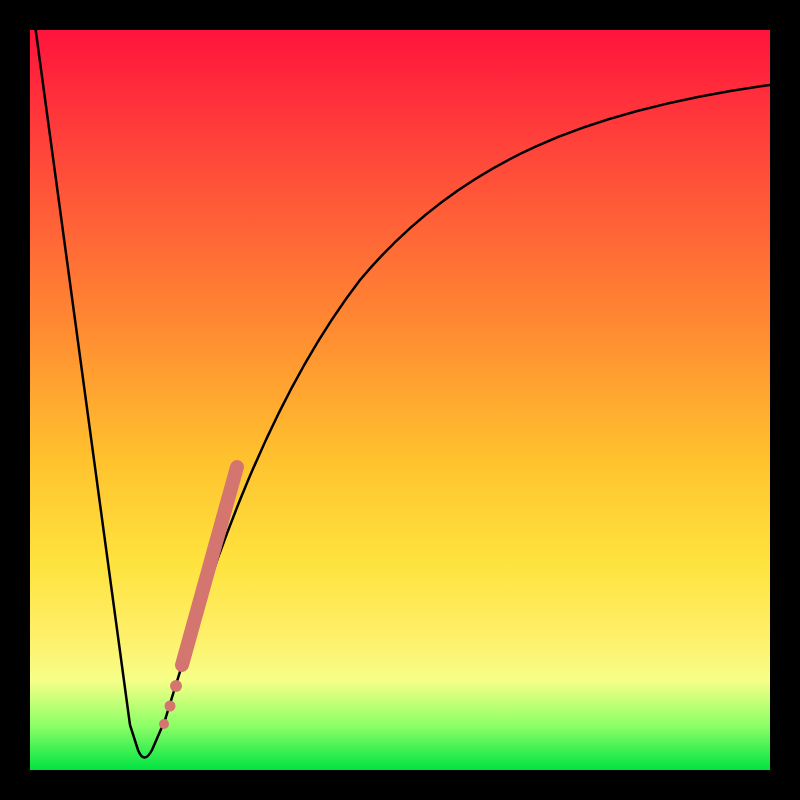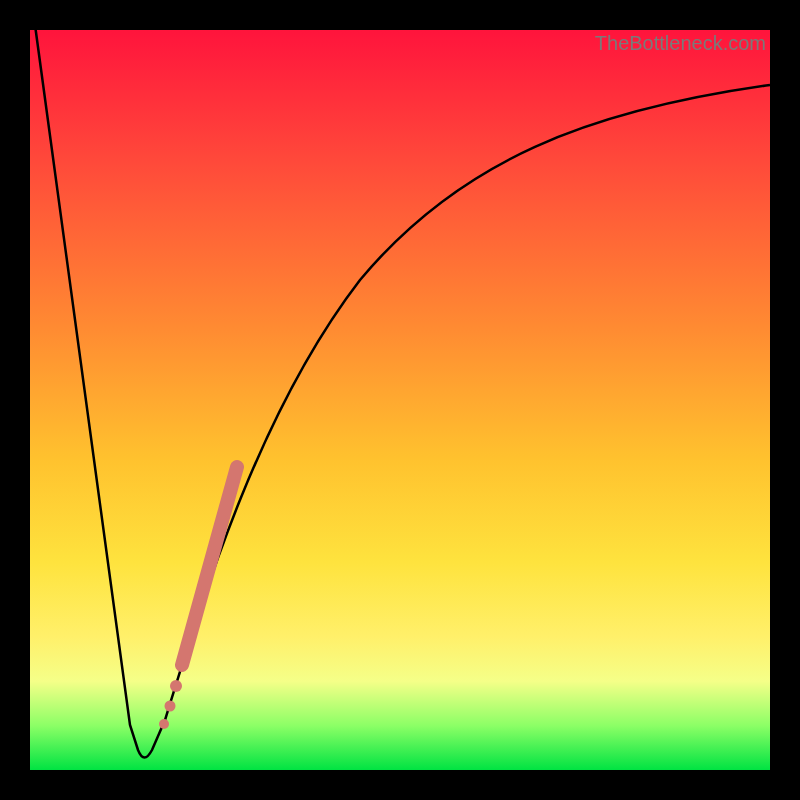--- a/index.html
+++ b/index.html
@@ -26,21 +26,20 @@
   }
   svg.curves{position:absolute;left:0;top:0;width:740px;height:740px;overflow:visible;}
   .pink-stroke{stroke:#d4766f;stroke-width:14;stroke-linecap:round;fill:none;}
   .pink-dot{fill:#d4766f;}
 </style>
 </head>
 <body>
 <div class="frame">
 
   <div class="plot-area">
-    <span class="watermark">TheBottleneck.com</span>
 
     <svg class="curves" viewBox="0 0 740 740">
 
       <path d="M 5 -5
                L 100 695
                L 108 720
                Q 114 735 122 720
                L 135 690
                C 175 560 230 380 330 250
                C 430 130 560 80 740 55" fill="none" stroke="#000" stroke-width="2.5"></path>

